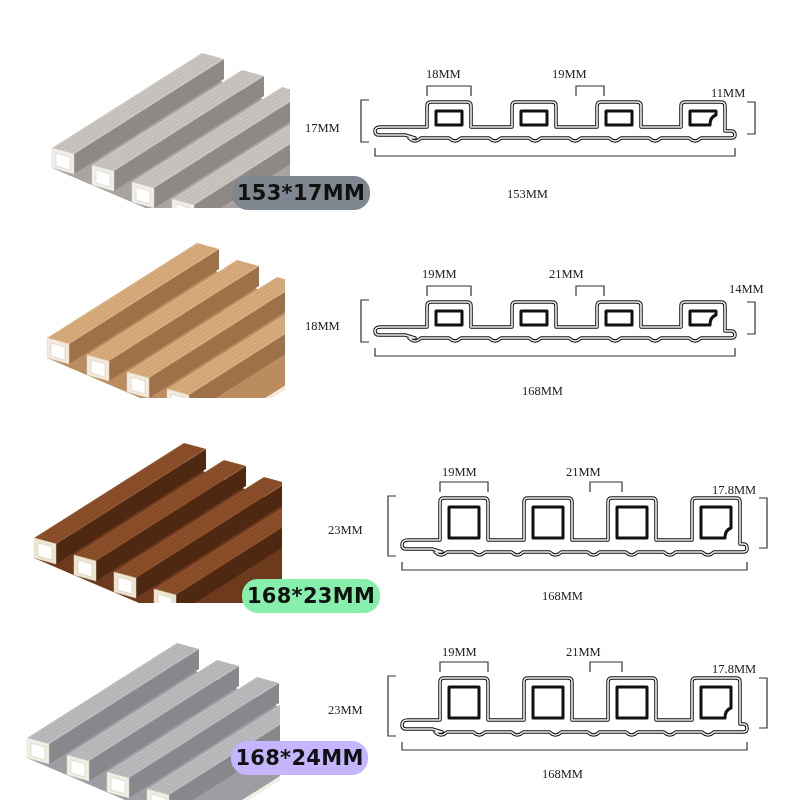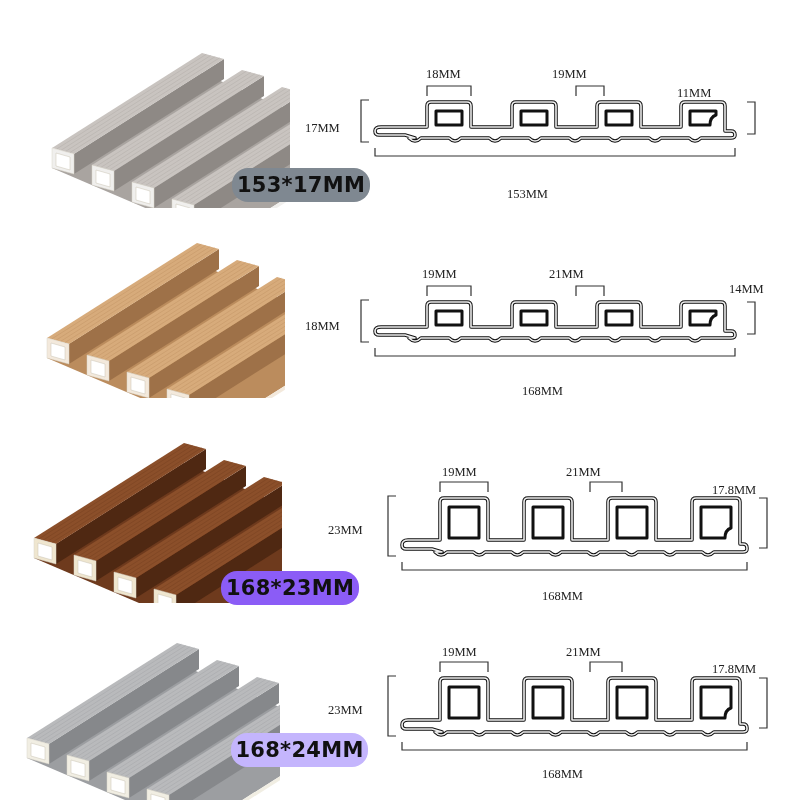--- a/index.html
+++ b/index.html
@@ -2,21 +2,21 @@
 <html><head>
 <meta charset="utf-8">
 <style>
   html, body { margin:0; padding:0; background:#ffffff; }
   body { width:800px; height:800px; position:relative; overflow:hidden;
          font-family:"Liberation Sans", "DejaVu Sans", sans-serif; color:#222; }
   .row { position:absolute; left:0; width:800px; }
   .panel { position:absolute; }
   .badge { position:absolute; background:#7f8891; color:#111; border-radius:16px;
            font-family:"DejaVu Sans", sans-serif; font-weight:bold; font-size:21px;
-           height:34px; line-height:34px; text-align:center; letter-spacing:0.3px; }
+           height:34px; line-height:34px; text-align:center; letter-spacing:0.3px;margin-top:8px; }
   .profile { position:absolute; }
   .dim { position:absolute; font-family:Liberation Serif, serif; font-size:12.5px; color:#222;
          white-space:nowrap; }
 </style>
 </head>
 <body>
 
 <div class="row" style="top:0;height:210px;">
   <svg class="panel" style="left:40px;top:38px;" width="250" height="170">
       <polygon points="12,130 162,35 330,107 180,202" fill="#a9a4a0"></polygon>
@@ -50,21 +50,21 @@
       <line x1="136.4" y1="162.2" x2="286.4" y2="67.2" stroke="#a9a4a0" stroke-width="0.6" opacity="0.6"></line>
       <line x1="140.8" y1="163.4" x2="290.8" y2="68.4" stroke="#a9a4a0" stroke-width="0.6" opacity="0.6"></line>
       <line x1="145.2" y1="164.6" x2="295.2" y2="69.6" stroke="#a9a4a0" stroke-width="0.6" opacity="0.6"></line>
       <line x1="149.6" y1="165.8" x2="299.6" y2="70.8" stroke="#a9a4a0" stroke-width="0.6" opacity="0.6"></line>
       <polygon points="132,161 154,167 154,187 132,181" fill="#f0efed" stroke="#d8d4c8" stroke-width="0.5"></polygon>
       <polygon points="136,166 150,170 150,183 136,179" fill="#ffffff" stroke="#c9c3b3" stroke-width="0.5"></polygon>
     </svg>
   <div class="badge" style="left: 232px; top: 168px; width: 138px; background: rgb(127, 136, 145);">153*17MM</div>
   <div class="dim" style="left:426px;top:67px;">18MM</div>
   <div class="dim" style="left:552px;top:67px;">19MM</div>
-  <div class="dim" style="left:677px;top:86px;">11MM</div>
+  <div class="dim" style="left:711px;top:86px;">11MM</div>
   <div class="dim" style="left:305px;top:121px;">17MM</div>
   <div class="dim" style="left:507px;top:187px;">153MM</div>
   <svg class="profile" style="left:350px;top:80px;" width="450" height="100">
       <g fill="none" stroke="#111" stroke-linecap="round" stroke-linejoin="round">
         <path d="M 31 47 L 77 47 L 77 26 Q 77 22 81 22 L 117 22 Q 121 22 121 26 L 121 47 L 162 47 L 162 26 Q 162 22 166 22 L 202 22 Q 206 22 206 26 L 206 47 L 247 47 L 247 26 Q 247 22 251 22 L 287 22 Q 291 22 291 26 L 291 47 L 331 47 L 331 26 Q 331 22 335 22 L 371 22 Q 375 22 375 26 L 375 51 L 381 51 Q 385 51 385 55 L 385 55 Q 385 58 381 58 L 351 58 Q 345 64 339 58 L 311 58 Q 305 64 299 58 L 271 58 Q 265 64 259 58 L 231 58 Q 225 64 219 58 L 191 58 Q 185 64 179 58 L 151 58 Q 145 64 139 58 L 111 58 Q 105 64 99 58 L 71 58 Q 65 64 59 58 L 65 58 L 55 55 L 29 55 Q 25 55 25 51 Q 25 47 31 47 Z" stroke-width="3.5"></path>
         <path d="M 31 47 L 77 47 L 77 26 Q 77 22 81 22 L 117 22 Q 121 22 121 26 L 121 47 L 162 47 L 162 26 Q 162 22 166 22 L 202 22 Q 206 22 206 26 L 206 47 L 247 47 L 247 26 Q 247 22 251 22 L 287 22 Q 291 22 291 26 L 291 47 L 331 47 L 331 26 Q 331 22 335 22 L 371 22 Q 375 22 375 26 L 375 51 L 381 51 Q 385 51 385 55 L 385 55 Q 385 58 381 58 L 351 58 Q 345 64 339 58 L 311 58 Q 305 64 299 58 L 271 58 Q 265 64 259 58 L 231 58 Q 225 64 219 58 L 191 58 Q 185 64 179 58 L 151 58 Q 145 64 139 58 L 111 58 Q 105 64 99 58 L 71 58 Q 65 64 59 58 L 65 58 L 55 55 L 29 55 Q 25 55 25 51 Q 25 47 31 47 Z" stroke-width="1.6" stroke="#eee"></path>
         <rect x="86" y="31" width="26" height="14" stroke-width="3"></rect>
         <rect x="171" y="31" width="26" height="14" stroke-width="3"></rect>
         <rect x="256" y="31" width="26" height="14" stroke-width="3"></rect>
         <path d="M 340 31 L 366 31 L 366 35 Q 360 37 360 45 L 340 45 Z" stroke-width="3"></path>
@@ -170,21 +170,21 @@
       <polygon points="96,149 110,153 110,166 96,162" fill="#ffffff" stroke="#c9c3b3" stroke-width="0.5"></polygon>
       <polygon points="154,167 304,72 304,92 154,187" fill="#4f2812"></polygon>
       <polygon points="132,161 282,66 304,72 154,167" fill="#8b4f2a"></polygon>
       <line x1="136.4" y1="162.2" x2="286.4" y2="67.2" stroke="#6e3a1d" stroke-width="0.6" opacity="0.6"></line>
       <line x1="140.8" y1="163.4" x2="290.8" y2="68.4" stroke="#6e3a1d" stroke-width="0.6" opacity="0.6"></line>
       <line x1="145.2" y1="164.6" x2="295.2" y2="69.6" stroke="#6e3a1d" stroke-width="0.6" opacity="0.6"></line>
       <line x1="149.6" y1="165.8" x2="299.6" y2="70.8" stroke="#6e3a1d" stroke-width="0.6" opacity="0.6"></line>
       <polygon points="132,161 154,167 154,187 132,181" fill="#efe6cf" stroke="#d8d4c8" stroke-width="0.5"></polygon>
       <polygon points="136,166 150,170 150,183 136,179" fill="#ffffff" stroke="#c9c3b3" stroke-width="0.5"></polygon>
     </svg>
-  <div class="badge" style="left: 221px; top: 151px; width: 138px; background: #8b5cf6;">168*23MM</div>
+  <div class="badge" style="left: 242px; top: 151px; width: 138px; background: #86efac;">168*23MM</div>
   <div class="dim" style="left:442px;top:45px;">19MM</div>
   <div class="dim" style="left:566px;top:45px;">21MM</div>
   <div class="dim" style="left:712px;top:63px;">17.8MM</div>
   <div class="dim" style="left:328px;top:103px;">23MM</div>
   <div class="dim" style="left:542px;top:169px;">168MM</div>
   <svg class="profile" style="left:380px;top:60px;" width="420" height="110">
       <g fill="none" stroke="#111" stroke-linecap="round" stroke-linejoin="round">
         <path d="M 28 60 L 60 60 L 60 22 Q 60 18 64 18 L 104 18 Q 108 18 108 22 L 108 60 L 144 60 L 144 22 Q 144 18 148 18 L 188 18 Q 192 18 192 22 L 192 60 L 228 60 L 228 22 Q 228 18 232 18 L 272 18 Q 276 18 276 22 L 276 60 L 312 60 L 312 22 Q 312 18 316 18 L 356 18 Q 360 18 360 22 L 360 64 L 363 64 Q 367 64 367 68 L 367 69 Q 367 72 363 72 L 333.9375 72 Q 327.9375 78 321.9375 72 L 295.8125 72 Q 289.8125 78 283.8125 72 L 257.6875 72 Q 251.6875 78 245.6875 72 L 219.5625 72 Q 213.5625 78 207.5625 72 L 181.4375 72 Q 175.4375 78 169.4375 72 L 143.3125 72 Q 137.3125 78 131.3125 72 L 105.1875 72 Q 99.1875 78 93.1875 72 L 67.0625 72 Q 61.0625 78 55.0625 72 L 62 72 L 52 69 L 26 69 Q 22 69 22 65 Q 22 60 28 60 Z" stroke-width="3.5"></path>
         <path d="M 28 60 L 60 60 L 60 22 Q 60 18 64 18 L 104 18 Q 108 18 108 22 L 108 60 L 144 60 L 144 22 Q 144 18 148 18 L 188 18 Q 192 18 192 22 L 192 60 L 228 60 L 228 22 Q 228 18 232 18 L 272 18 Q 276 18 276 22 L 276 60 L 312 60 L 312 22 Q 312 18 316 18 L 356 18 Q 360 18 360 22 L 360 64 L 363 64 Q 367 64 367 68 L 367 69 Q 367 72 363 72 L 333.9375 72 Q 327.9375 78 321.9375 72 L 295.8125 72 Q 289.8125 78 283.8125 72 L 257.6875 72 Q 251.6875 78 245.6875 72 L 219.5625 72 Q 213.5625 78 207.5625 72 L 181.4375 72 Q 175.4375 78 169.4375 72 L 143.3125 72 Q 137.3125 78 131.3125 72 L 105.1875 72 Q 99.1875 78 93.1875 72 L 67.0625 72 Q 61.0625 78 55.0625 72 L 62 72 L 52 69 L 26 69 Q 22 69 22 65 Q 22 60 28 60 Z" stroke-width="1.6" stroke="#eee"></path>
         <rect x="69" y="27" width="30" height="31" stroke-width="3"></rect>

